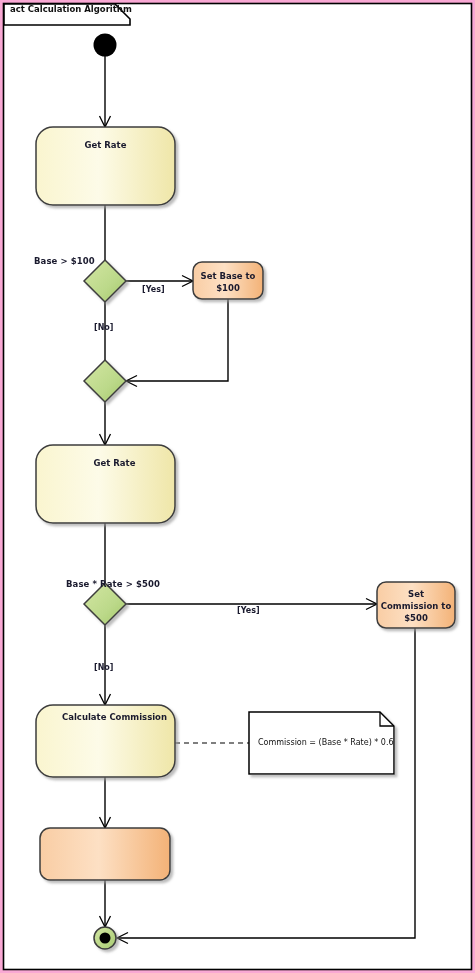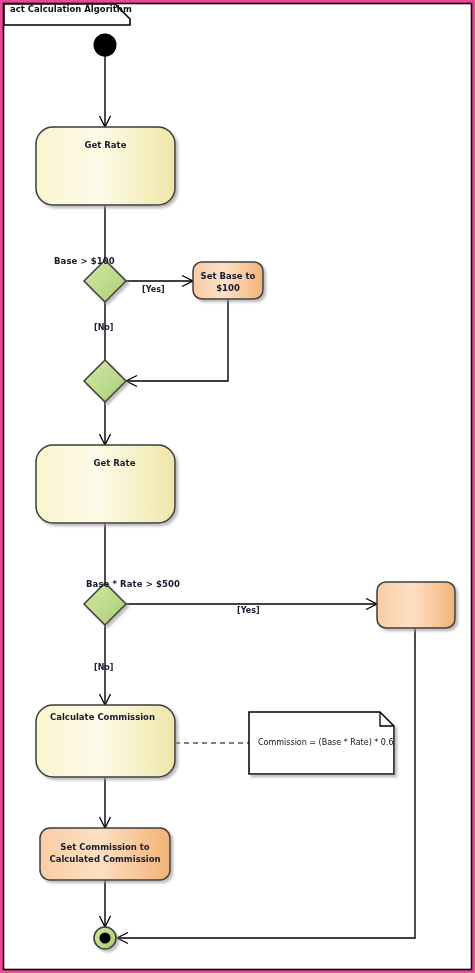--- a/index.html
+++ b/index.html
@@ -7,36 +7,35 @@
     padding: 0;
     background: #ffffff;
   }
   body {
     font-family: "DejaVu Sans", "Liberation Sans", sans-serif;
   }
   #canvas {
     position: relative;
     width: 475px;
     height: 973px;
-    background: #ec4899;
+    background: #f9a8d4;
     overflow: hidden;
   }
   #diagram-svg {
     position: absolute;
     left: 0;
     top: 0;
   }
   .lbl {
     position: absolute;
     font-size: 8.5px;
     font-weight: bold;
     color: #1a1a2e;
     white-space: nowrap;
     letter-spacing: .1px;
-    margin-left: 20px;
   }
   .guard {
     position: absolute;
     font-size: 8px;
     color: #1a1a2e;
     white-space: nowrap;
     font-weight: bold;
   }
   .nodetext {
     position: absolute;
@@ -229,23 +228,24 @@
 $100</div>
 
   <div class="guard" style="left:94px; top:323px;">[No]</div>
 
   <div class="nodetext" style="left:45px; top:457px; width:139px;">Get Rate</div>
 
   <div class="lbl" style="left:18px; top:579px;padding-left:48px;">Base * Rate &gt; $500</div>
 
   <div class="guard" style="left:237px; top:606px;">[Yes]</div>
 
+  <div class="nodetext" style="left:377px; top:588px; width:78px;">Set
+Commission to
+$500</div>
 
   <div class="guard" style="left:94px; top:663px;">[No]</div>
 
-  <div class="nodetext" style="left:36px; top:711px; width:133px;">Calculate Commission</div>
+  <div class="nodetext" style="left:48px; top:711px; width:133px;">Calculate Commission</div>
 
   <div class="notetext" style="left:258px; top:738px;">Commission = (Base * Rate) * 0.6</div>
 
-  <div class="nodetext" style="left:40px; top:841px; width:130px;">Set Commission to
-Calculated Commission</div>
 
 </div>
 
 </body></html>

